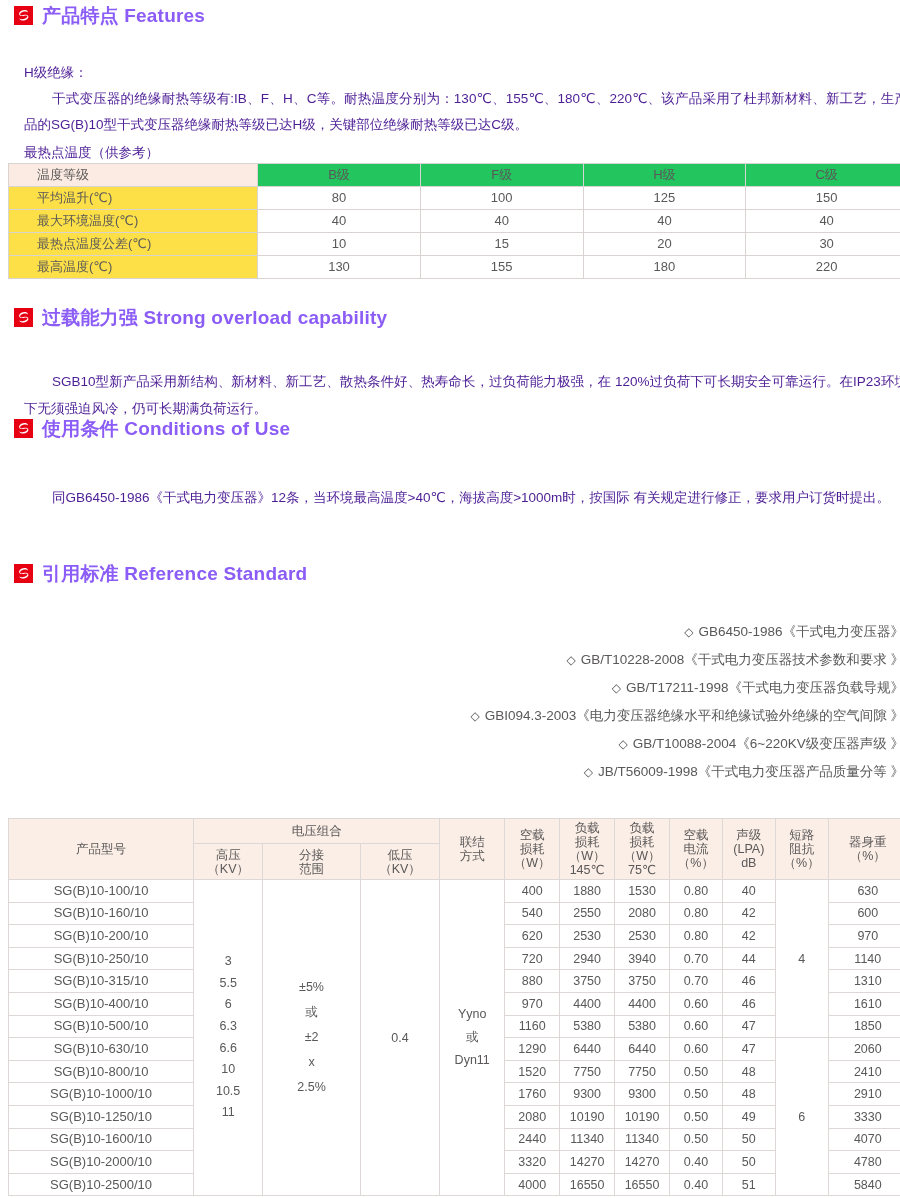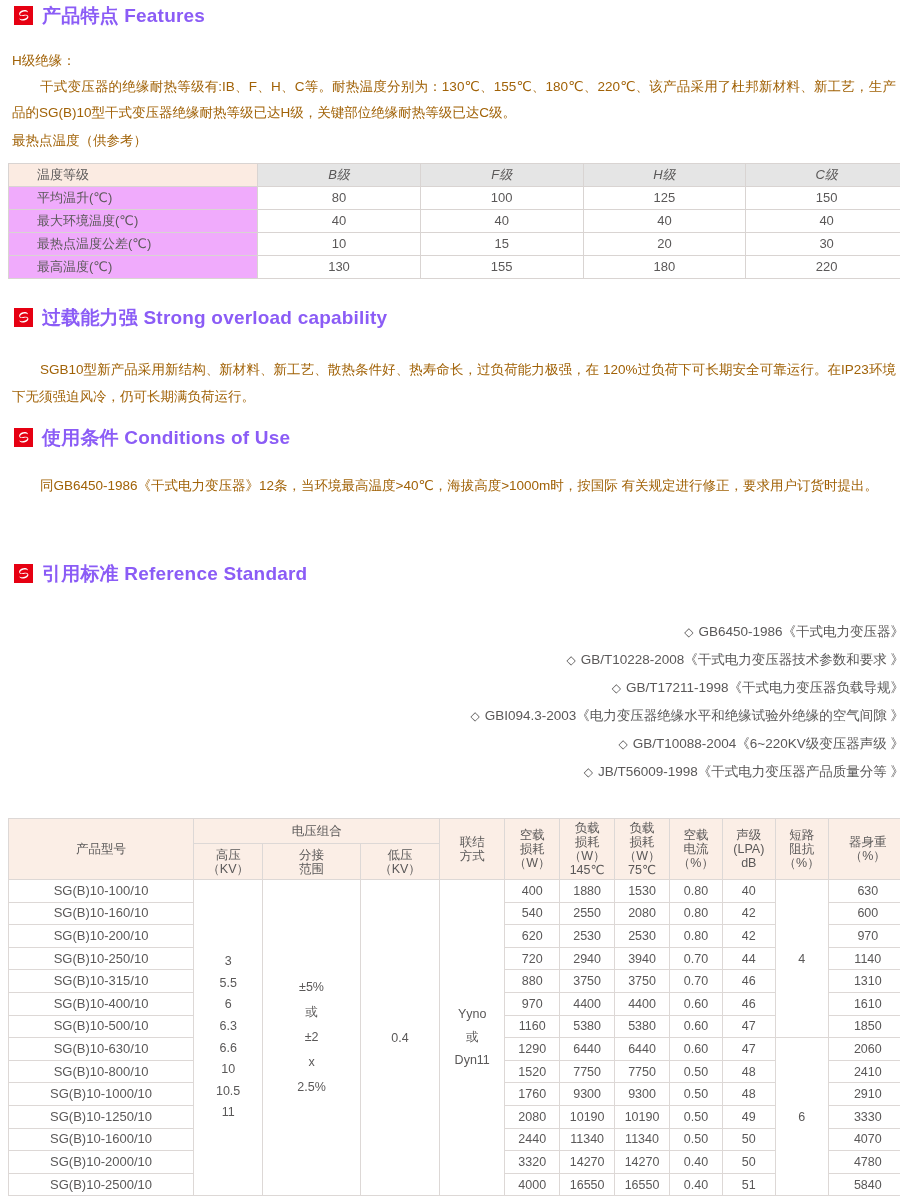--- a/index.html
+++ b/index.html
@@ -48,47 +48,46 @@
     font-weight: 700;
     letter-spacing: .2px;
     white-space: nowrap;
     line-height: 1;
   }
 
   
   .para {
     font-size: 13.5px;
     line-height: 26px;
-    color: #a16207;
-    margin: 4px;
+    color: #4c1d95;
+    margin: 16px;
   }
 
   
   table.tbl {
     border-collapse: collapse;
     width: 900px;
     font-size: 13px;
     color: #5a5858;
     table-layout: fixed;
   }
   table.temp-table td {
     border: 1px solid #d9d4d2;
     height: 20px;
     padding: 1px 0;
     text-align: center;
     line-height: 18px;
   }
   table.temp-table td.rowhead {
-    background: #f0abfc;
+    background: #fde047;
     text-align: left;
     padding-left: 28px;
   }
   table.temp-table td.hdr {
-    background: #e5e5e5;
-    font-style: italic;
+    background: #22c55e;
   }
   table.temp-table tr td.rowhead.first { background: #fbebe2; }
 
   
   .std-list { margin: 16px; padding: 0; list-style: none; text-align: right; }
   .std-list li {
     font-size: 13.5px;
     line-height: 27px;
     color: #5a5858;
     white-space: nowrap;
@@ -206,21 +205,21 @@
           <rect x="0" y="0" width="19" height="19" fill="#e60012"></rect>
           <path d="M13.8 5.4 C12.6 4.0 10.0 3.6 7.8 4.6 C5.4 5.7 4.4 7.9 5.6 9.2 C6.6 10.3 8.6 10.3 10.4 9.7 C11.9 9.2 13.0 9.4 13.3 10.1 C13.7 11.0 12.5 12.2 10.6 12.8 C8.6 13.5 6.3 13.2 5.2 12.2 C5.6 13.9 8.3 15.1 10.9 14.3 C13.6 13.5 15.1 11.2 14.0 9.7 C13.1 8.5 11.0 8.5 9.2 9.1 C7.8 9.6 6.6 9.5 6.2 8.8 C5.8 8.0 6.8 6.8 8.6 6.1 C10.6 5.3 12.9 5.5 13.8 6.5 Z" fill="#ffffff"></path>
         </svg>
       </span>
       <span class="sec-title">过载能力强 Strong overload capability</span>
     </div>
   </div>
 
   <div class="para" style="position:absolute;left:8px;top:352px;width:884px;text-align:justify;text-indent:28px;line-height:27px;">SGB10型新产品采用新结构、新材料、新工艺、散热条件好、热寿命长，过负荷能力极强，在 120%过负荷下可长期安全可靠运行。在IP23环境下无须强迫风冷，仍可长期满负荷运行。</div>
 
-  <div style="position:absolute;left:14px;top:428px;">
+  <div style="position:absolute;left:14px;top:419px;">
     <div class="section-head">
       <span class="sec-icon">
         <svg width="19" height="19" viewBox="0 0 19 19">
           <rect x="0" y="0" width="19" height="19" fill="#e60012"></rect>
           <path d="M13.8 5.4 C12.6 4.0 10.0 3.6 7.8 4.6 C5.4 5.7 4.4 7.9 5.6 9.2 C6.6 10.3 8.6 10.3 10.4 9.7 C11.9 9.2 13.0 9.4 13.3 10.1 C13.7 11.0 12.5 12.2 10.6 12.8 C8.6 13.5 6.3 13.2 5.2 12.2 C5.6 13.9 8.3 15.1 10.9 14.3 C13.6 13.5 15.1 11.2 14.0 9.7 C13.1 8.5 11.0 8.5 9.2 9.1 C7.8 9.6 6.6 9.5 6.2 8.8 C5.8 8.0 6.8 6.8 8.6 6.1 C10.6 5.3 12.9 5.5 13.8 6.5 Z" fill="#ffffff"></path>
         </svg>
       </span>
       <span class="sec-title">使用条件 Conditions of Use</span>
     </div>
   </div>

